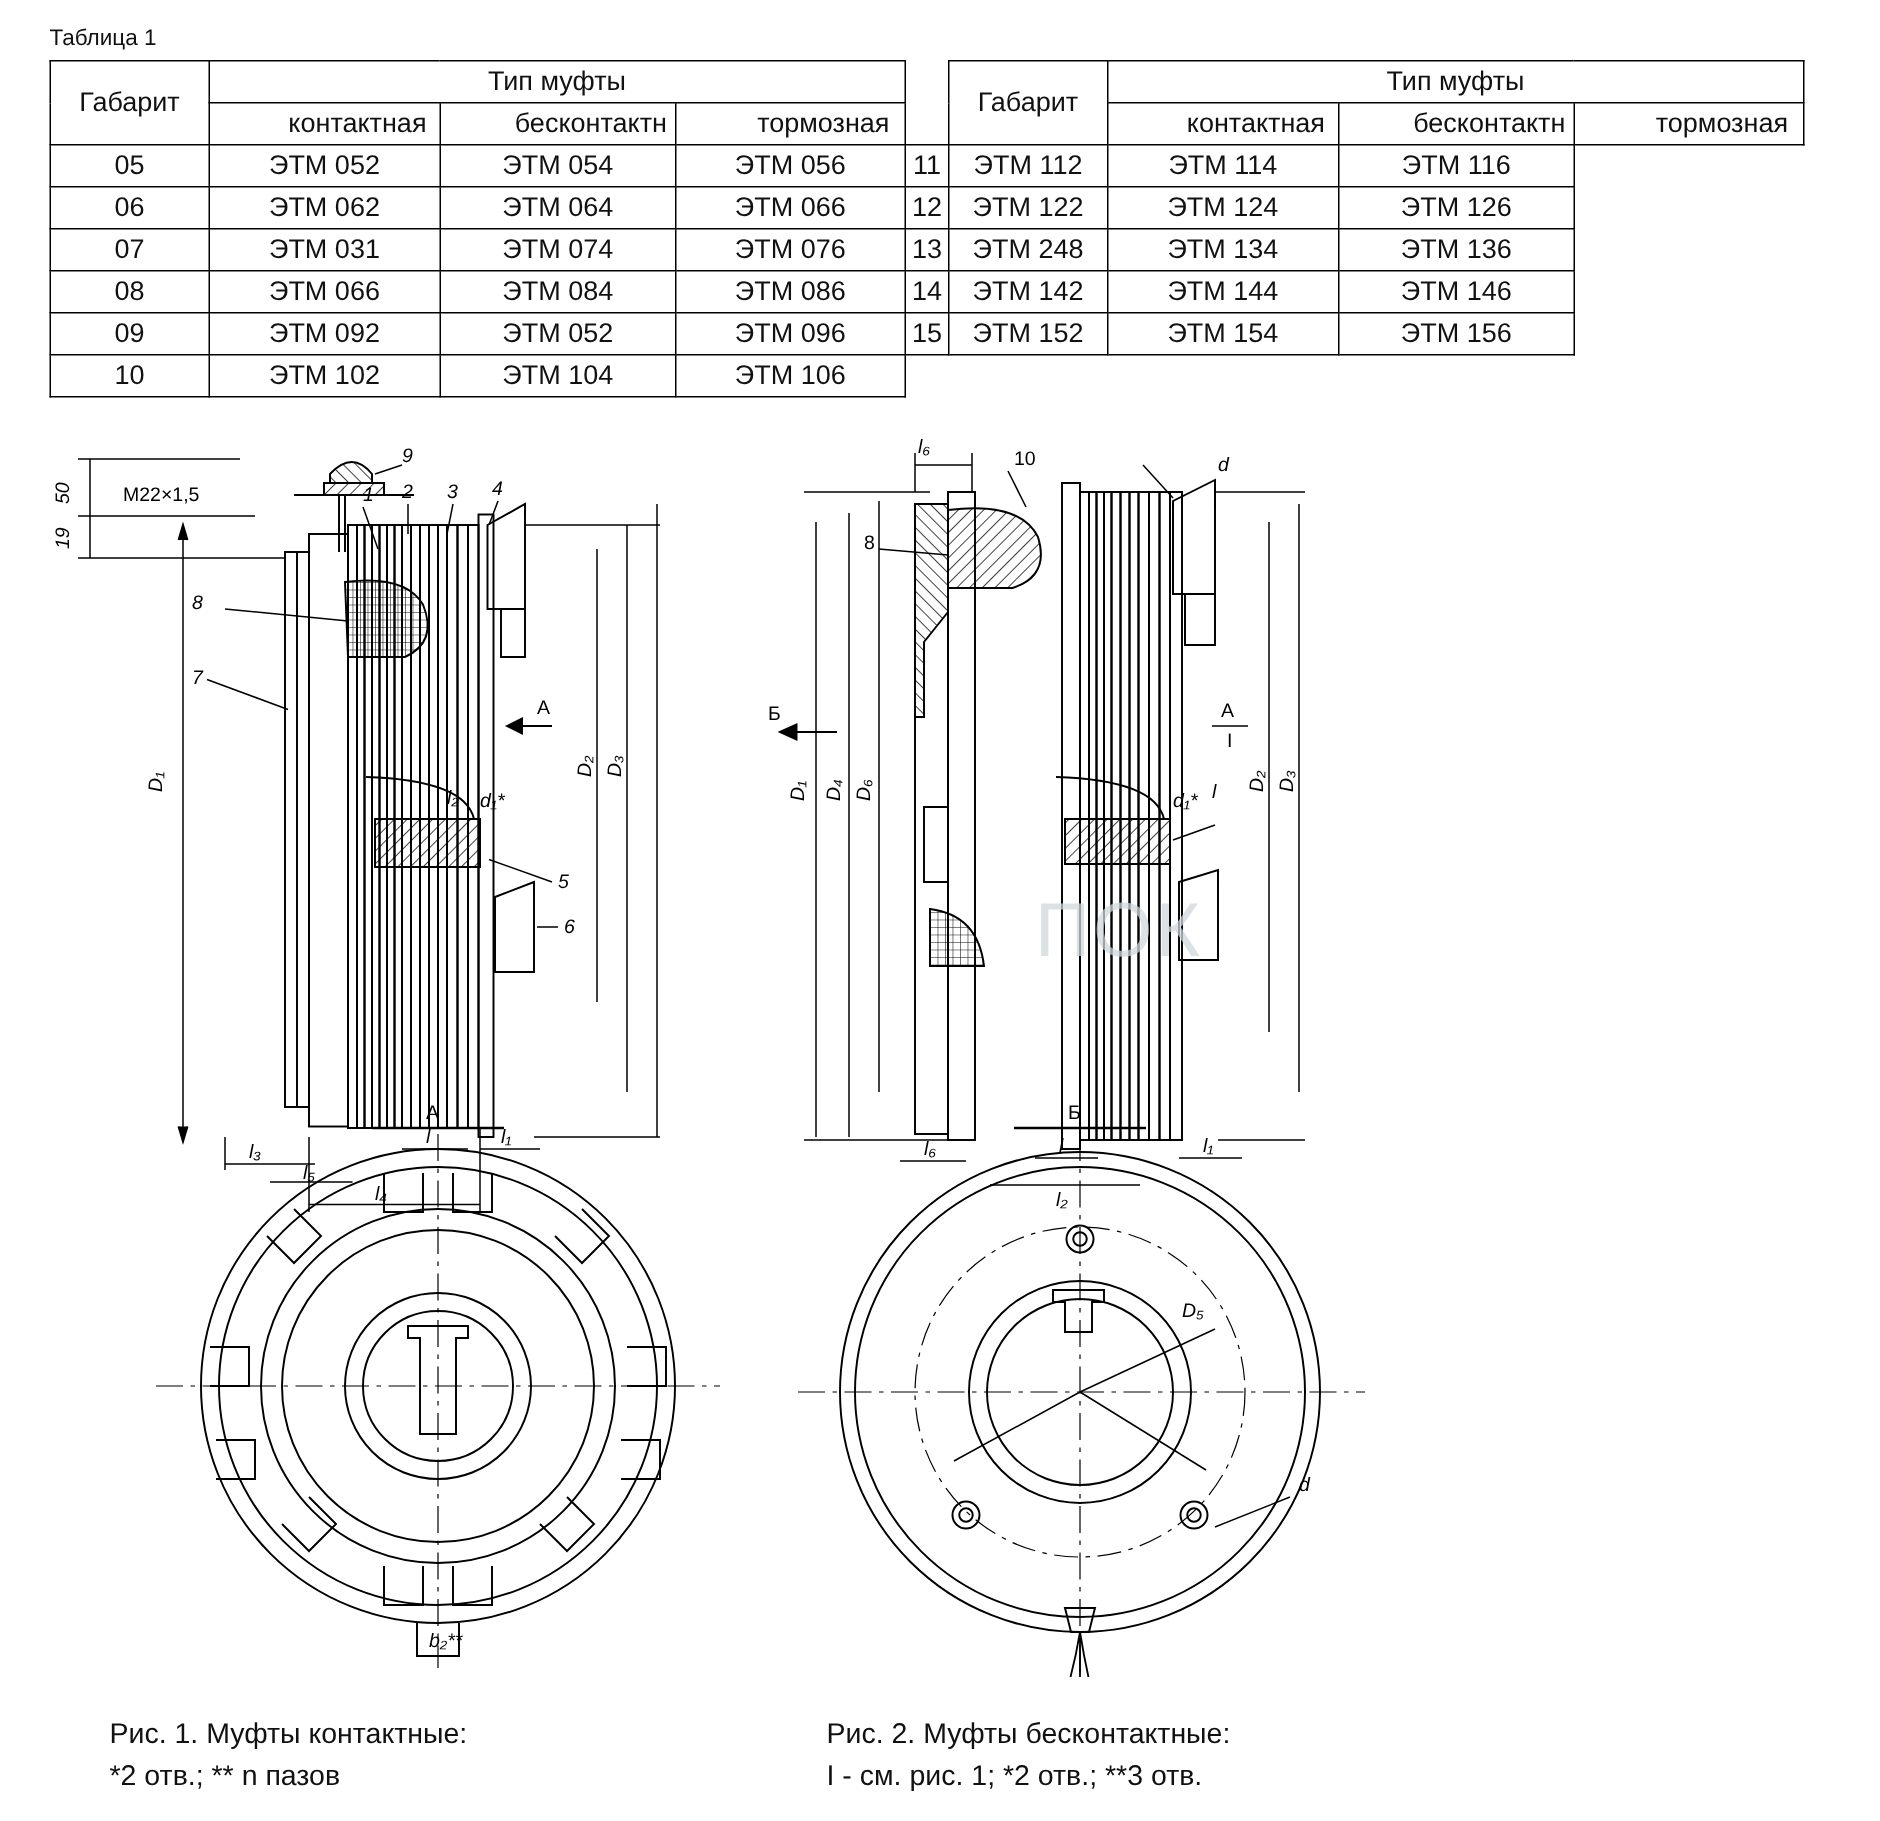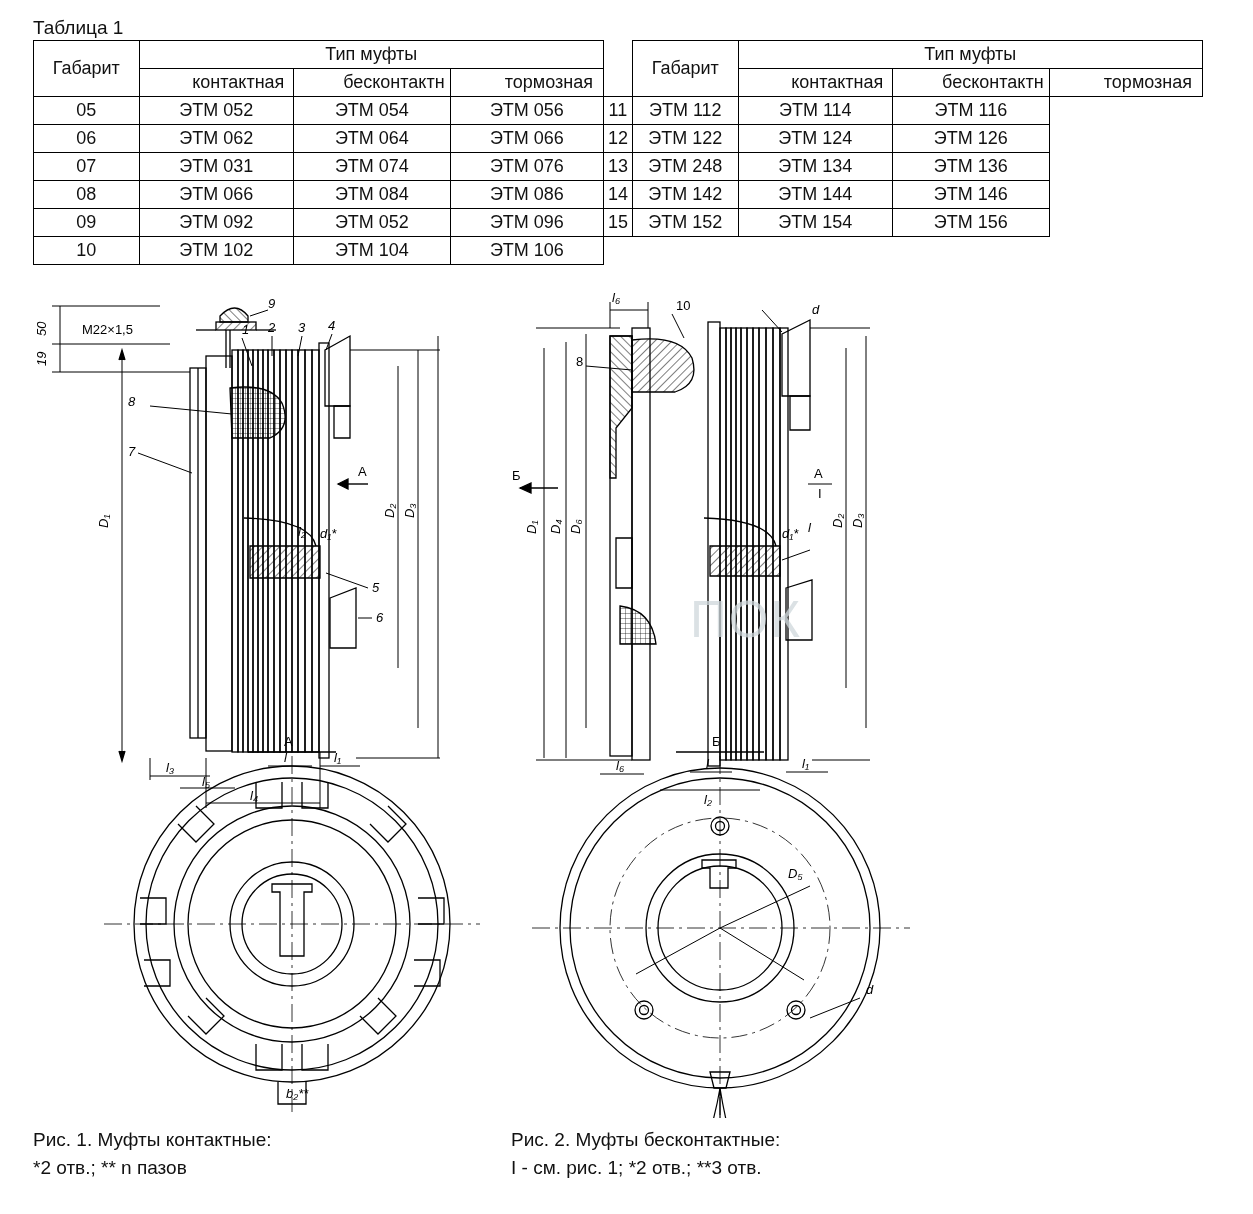--- a/index.html
+++ b/index.html
@@ -19,21 +19,21 @@
     position: relative;
     width: 1253px;
     height: 1214px;
     padding: 0;
   }
   
   .table-caption {
     position: absolute;
     left: 33px;
     top: 18px;
-    font-size: 19px;
+    font-size: 15px;
     line-height: 1;
     color: #111;
   }
   
   table.spec {
     position: absolute;
     left: 33px;
     top: 40px;
     width: 1170px;
     border-collapse: collapse;
@@ -71,21 +71,22 @@
   .fig-captions {
     position: absolute;
     left: 33px;
     top: 1126px;
     width: 1190px;
     font-size: 19px;
     line-height: 1.45;
   }
   .fig-captions .col {
     position: absolute;
-    top: 0;
+    top: 17px;
+    margin-left: 40px;
   }
   .fig-captions .col.left { left: 0; width: 470px; }
   .fig-captions .col.right { left: 478px; width: 520px; }
   .wm {
     position: absolute;
     left: 690px;
     top: 590px;
     font-size: 51px;
     color: #cfd8dc;
     opacity: .75;

